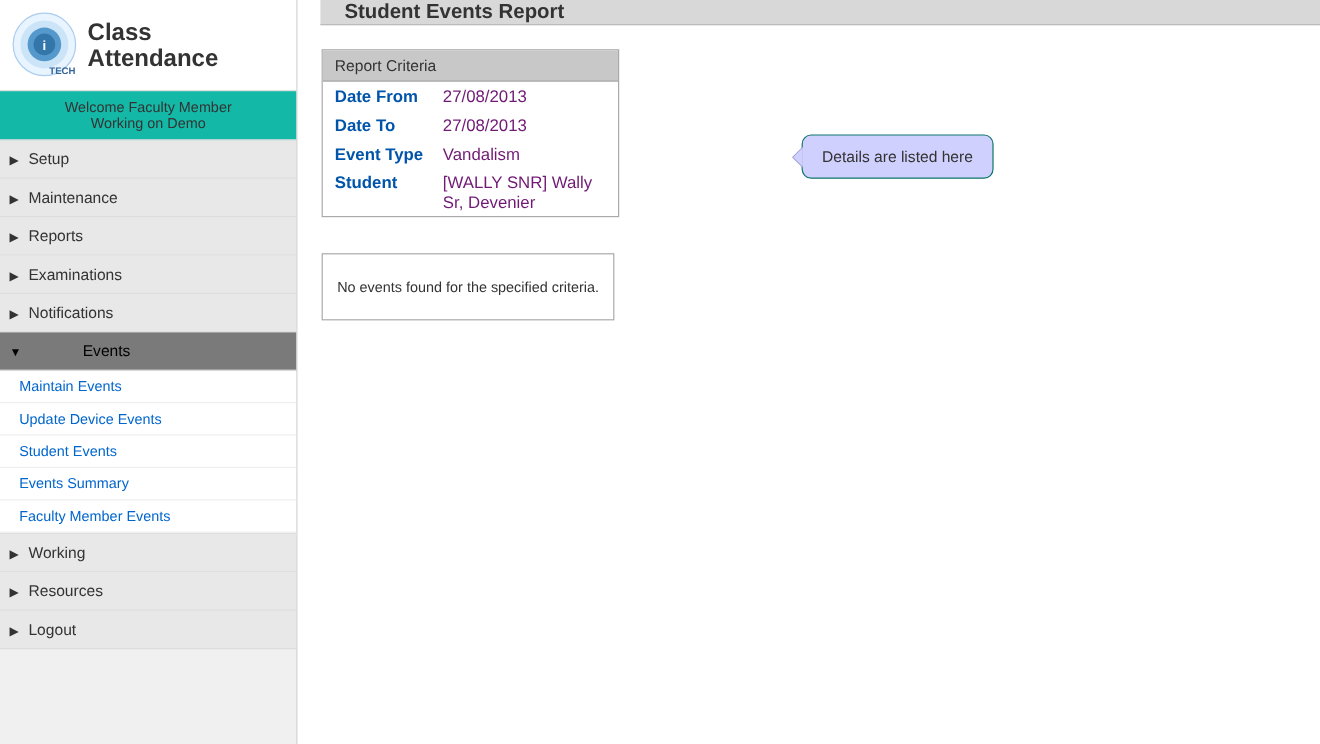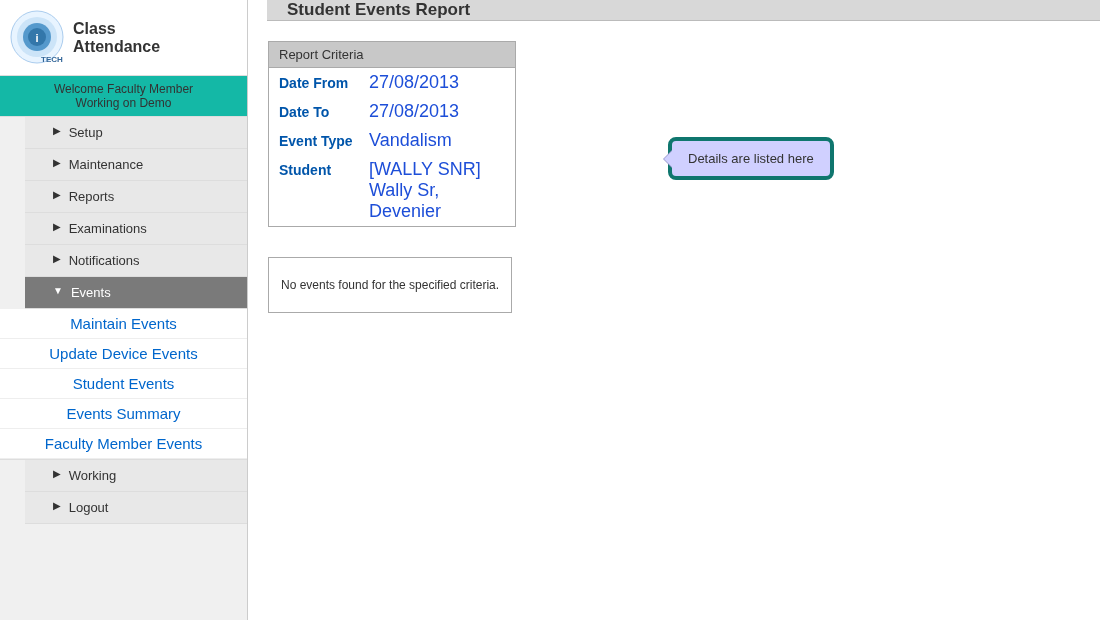--- a/index.html
+++ b/index.html
@@ -31,74 +31,73 @@
       margin-right: 8px;
       flex-shrink: 0;
     }
 
     .logo-text {
       display: flex;
       flex-direction: column;
     }
 
     .logo-text .app-title {
-      font-size: 16px;
+      font-size: 20px;
       font-weight: bold;
       color: #333;
       line-height: 1.1;
     }
 
     .welcome-text {
       text-align: center;
       padding: 6px 4px;
       font-size: 12px;
       color: #333;
       background: #14b8a6;
       border-bottom: 1px solid #ddd;
     }
 
     .nav-item {
       display: flex;
-      align-items: flex-start;
-      padding: 8px 28px;
+      align-items: flex-end;
+      padding: 8px 8px;
       border-bottom: 1px solid #ddd;
       background: #e8e8e8;
       cursor: pointer;
       color: #333;
       font-size: 13px;
-      margin-left: 25px;
     }
 
     .nav-item.active {
       background: #7a7a7a;
-      color: #ffffff;
+      color: #000000;
+      gap: 43px;
     }
 
     .nav-arrow {
       margin-right: 8px;
       font-size: 10px;
     }
 
     .nav-arrow.down::before { content: '▼'; }
     .nav-arrow.right::before { content: '▶'; }
 
     .sub-nav {
       background: #fff;
       border-bottom: 1px solid #ddd;
     }
 
     .sub-nav-item {
       display: block;
       padding: 6px 16px;
       color: #0066cc;
       text-decoration: none;
-      font-size: 15px;
+      font-size: 12px;
       cursor: pointer;
       border-bottom: 1px solid #eee;
-      text-align: center;
     }
 
     
     #main {
       flex: 1;
       display: flex;
       flex-direction: column;
       background: #fff;
       overflow-y: auto;
     }
@@ -146,30 +145,30 @@
 
     .criteria-label {
       font-weight: bold;
       color: #0055aa;
       width: 90px;
       flex-shrink: 0;
       font-size: 14px;
     }
 
     .criteria-value {
-      color: #1d4ed8;
-      font-size: 18px;
+      color: #701a75;
+      font-size: 14px;
     }
 
     .tooltip-bubble {
       position: absolute;
-      top: 116px;
+      top: 91px;
       left: 420px;
       background: #d0d0ff;
-      border: 4px solid #0f766e;
+      border: 1px solid #0f766e;
       border-radius: 8px;
       padding: 10px 16px;
       font-size: 13px;
       color: #333;
       white-space: nowrap;
     }
 
     .tooltip-bubble::before {
       content: '';
       position: absolute;
@@ -260,20 +259,24 @@
     <a class="sub-nav-item">Maintain Events</a>
     <a class="sub-nav-item">Update Device Events</a>
     <a class="sub-nav-item">Student Events</a>
     <a class="sub-nav-item">Events Summary</a>
     <a class="sub-nav-item">Faculty Member Events</a>
   </div>
 
   <div class="nav-item">
     <span class="nav-arrow right"></span>
     <span>Working</span>
+  </div>
+  <div class="nav-item">
+    <span class="nav-arrow right"></span>
+    <span>Resources</span>
   </div>
   <div class="nav-item">
     <span class="nav-arrow right"></span>
     <span>Logout</span>
   </div>
 </div>
 
 <div id="main">
   <div id="page-header">
     <h1>Student Events Report</h1>

